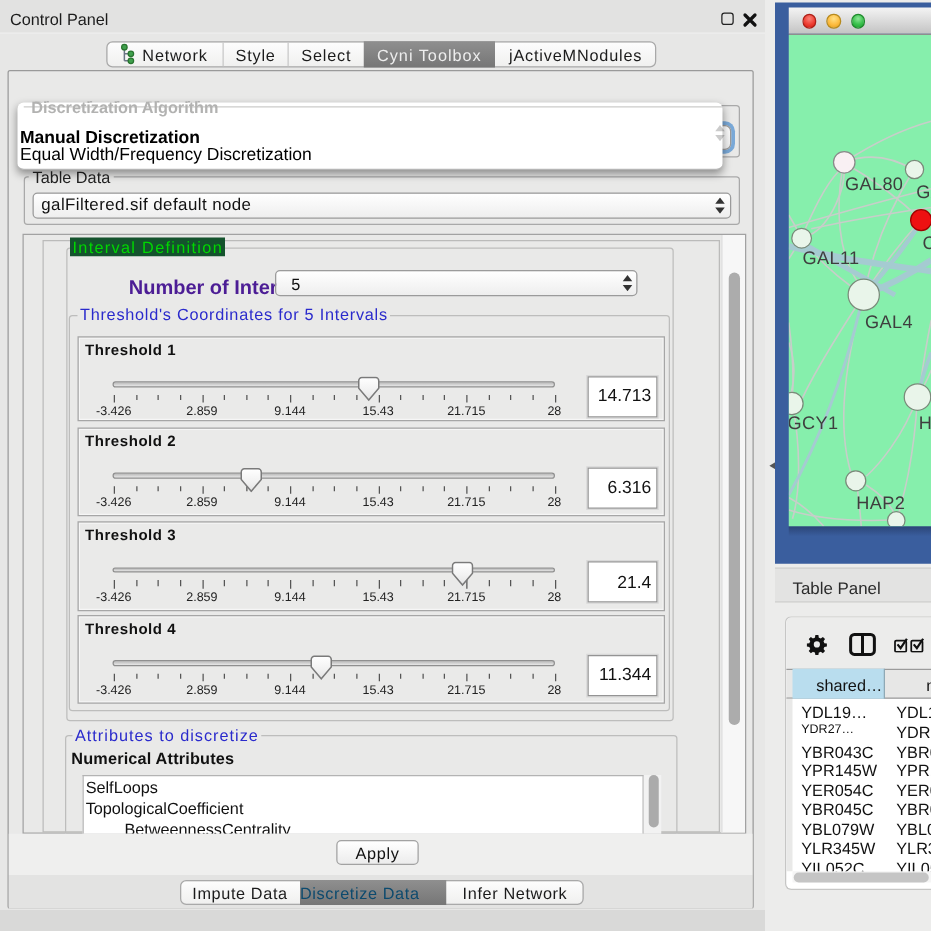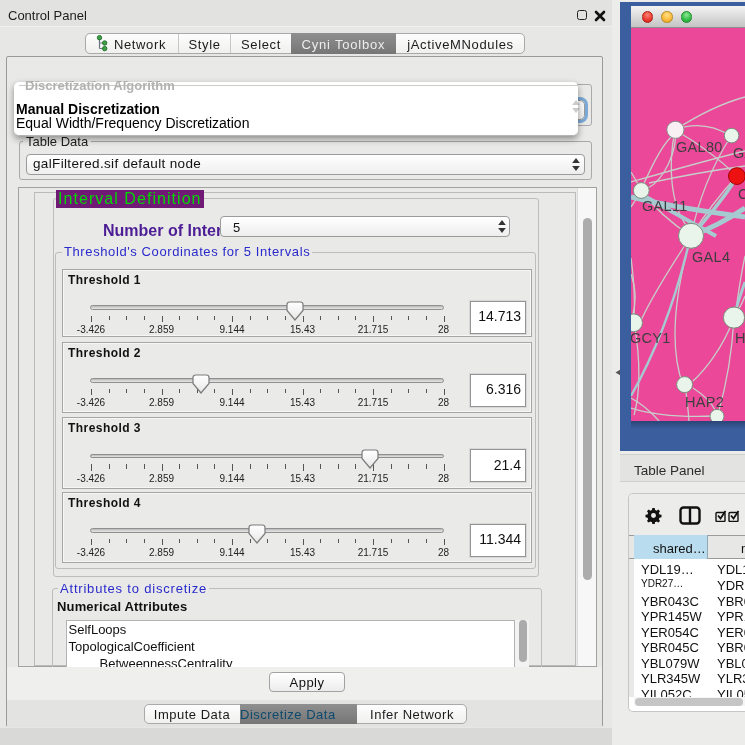--- a/index.html
+++ b/index.html
@@ -67,21 +67,21 @@
   </svg>
 
   <div class="abs" style="left:18px;top:187px;width:579px;height:480px;border:1px solid #a2a2a2;background:#e9e9e8;"></div>
 
   <div class="abs" style="left:577px;top:188px;width:19px;height:478px;background:#f7f7f7;border-left:1px solid #dcdcdc;"></div>
   <div class="abs" style="left:583px;top:218px;width:8.5px;height:362px;background:#acacac;border-radius:5px;"></div>
 
   <div class="abs" style="left:34px;top:192px;width:542px;height:474px;border:1px solid #bbbbba;"></div>
 
   <div class="abs" style="left:53px;top:198px;width:486px;height:379px;border:1px solid #bdbdbc;border-radius:3px;"></div>
-  <div class="abs" style="left:56px;top:189.5px;background:#701a75;padding:0 2px;font-size:16px;letter-spacing:1.05px;color:#00d800;">Interval Definition</div>
+  <div class="abs" style="left:56px;top:189.5px;background:#14532d;padding:0 2px;font-size:13px;letter-spacing:1.05px;color:#00d800;">Interval Definition</div>
 
   <div class="abs" style="left:103px;top:222px;font-size:16px;font-weight:bold;color:#4c1d95;">Number of Intervals</div>
   <div class="abs" style="left:220px;top:216px;width:290px;height:21px;background:linear-gradient(#ffffff,#eeeeee);border:1px solid #9b9b9b;border-radius:4px;"></div>
   <div class="abs" style="left:233px;top:220px;font-size:13px;color:#111;">5</div>
   <svg class="abs" style="left:497px;top:220px;" width="10" height="13" viewBox="0 0 10 13">
     <path d="M5 0 L8.8 5 H1.2 Z" fill="#333"></path>
     <path d="M5 13 L8.8 8 H1.2 Z" fill="#333"></path>
   </svg>
 
   <div class="abs" style="left:55px;top:252px;width:481px;height:317px;border:1px solid #bdbdbc;border-radius:3px;"></div>
@@ -263,21 +263,21 @@
   <div class="abs" style="left:57px;top:599px;font-size:13px;font-weight:bold;color:#111;letter-spacing:0.15px;">Numerical Attributes</div>
   <div class="abs" style="left:66px;top:620px;width:449px;height:47px;background:#ffffff;border:1px solid #b3b3b3;border-bottom:none;overflow:hidden;">
     <div style="position:absolute;left:1.5px;top:1px;font-size:13px;color:#111;">SelfLoops</div>
     <div style="position:absolute;left:1.5px;top:17.5px;font-size:13px;color:#111;">TopologicalCoefficient</div>
     <div style="position:absolute;left:1.5px;top:34.5px;font-size:13px;color:#111;margin-left:31px;">BetweennessCentrality</div>
   </div>
   <div class="abs" style="left:515px;top:620px;width:14px;height:47px;background:#f2f2f2;"></div>
   <div class="abs" style="left:518.5px;top:620px;width:8px;height:42px;background:#ababab;border-radius:4.5px;"></div>
 
   <div class="abs" style="left:7px;top:667px;width:595px;height:33px;background:#efefee;"></div>
-  <div class="abs" style="left:269px;top:672px;width:76px;height:20px;background:linear-gradient(#ffffff,#ececec);border:1px solid #a2a2a2;border-radius:4px;text-align:center;font-size:13px;letter-spacing:0.5px;color:#111;padding-top:2px;">Apply</div>
+  <div class="abs" style="left:269px;top:672px;width:66px;height:20px;background:linear-gradient(#ffffff,#ececec);border:1px solid #a2a2a2;border-radius:4px;text-align:center;font-size:13px;letter-spacing:0.5px;color:#111;padding-top:2px;">Apply</div>
 
   <div class="abs" style="left:7px;top:700px;width:595px;height:27px;background:#e3e3e2;"></div>
   <div class="abs" style="left:144px;top:704px;width:323px;height:20px;background:linear-gradient(#fdfdfd,#f0f0ef);border:1px solid #a9a9a9;border-radius:5px;"></div>
   <div class="abs" style="left:240px;top:704px;width:117px;height:20px;background:linear-gradient(#8f8f8f,#767676);"></div>
   <div class="abs" style="left:144px;top:706.5px;width:96px;text-align:center;font-size:13px;letter-spacing:0.5px;color:#1b1b1b;">Impute Data</div>
   <div class="abs" style="left:240px;top:706.5px;width:135px;text-align:left;font-size:13px;letter-spacing:0.5px;color:#0c4a6e;">Discretize Data</div>
   <div class="abs" style="left:357px;top:706.5px;width:110px;text-align:center;font-size:13px;letter-spacing:0.5px;color:#1b1b1b;">Infer Network</div>
 
   <div class="abs" style="left:612px;top:0;width:133px;height:745px;background:#ececeb;"></div>
 
@@ -286,21 +286,21 @@
     </svg>
 
   <div class="abs" style="left:620px;top:2px;width:125px;height:449px;background:#3a5e9e;"></div>
   <div class="abs" style="left:631px;top:421px;width:114px;height:8px;background:linear-gradient(rgba(20,30,60,0.4),rgba(20,30,60,0));"></div>
   <div class="abs" style="left:631px;top:6px;width:114px;height:22px;background:linear-gradient(#f4f4f4,#c3c3c3);border-bottom:1px solid #8e8e8e;"></div>
 
   <div class="abs" style="left:641.5px;top:11px;width:11.5px;height:11.5px;border-radius:50%;background:radial-gradient(circle at 50% 30%, #f98379 0%, #ee3e33 55%, #d01b10 100%);border:0.5px solid #ad2018;"></div>
   <div class="abs" style="left:661px;top:11px;width:11.5px;height:11.5px;border-radius:50%;background:radial-gradient(circle at 50% 30%, #ffe084 0%, #fdbc40 55%, #e09c19 100%);border:0.5px solid #b78a1e;"></div>
   <div class="abs" style="left:680.5px;top:11px;width:11.5px;height:11.5px;border-radius:50%;background:radial-gradient(circle at 50% 30%, #8fe698 0%, #37c14b 55%, #1f9e31 100%);border:0.5px solid #1e8a2c;"></div>
 
-  <div class="abs" style="left:631px;top:28px;width:114px;height:393px;background:#ec4899;overflow:hidden;">
+  <div class="abs" style="left:631px;top:28px;width:114px;height:393px;background:#86efac;overflow:hidden;">
     <svg width="114" height="393" viewBox="631 28 114 393" style="position:absolute;left:0;top:0;">
       <g fill="none" stroke="#c7cec9" stroke-width="1.3">
         <path d="M675,130 Q712,106 745,97"></path>
         <path d="M675,130 C678,150 664,180 648,188"></path>
         <path d="M641,190 C650,170 660,148 671,137"></path>
         <path d="M675,130 Q703,119 731,136"></path>
         <path d="M675,130 Q710,150 737,176"></path>
         <path d="M675,130 C668,165 670,205 688,228"></path>
         <path d="M737,176 Q712,203 691,236"></path>
         <path d="M731,136 Q702,182 691,236"></path>

